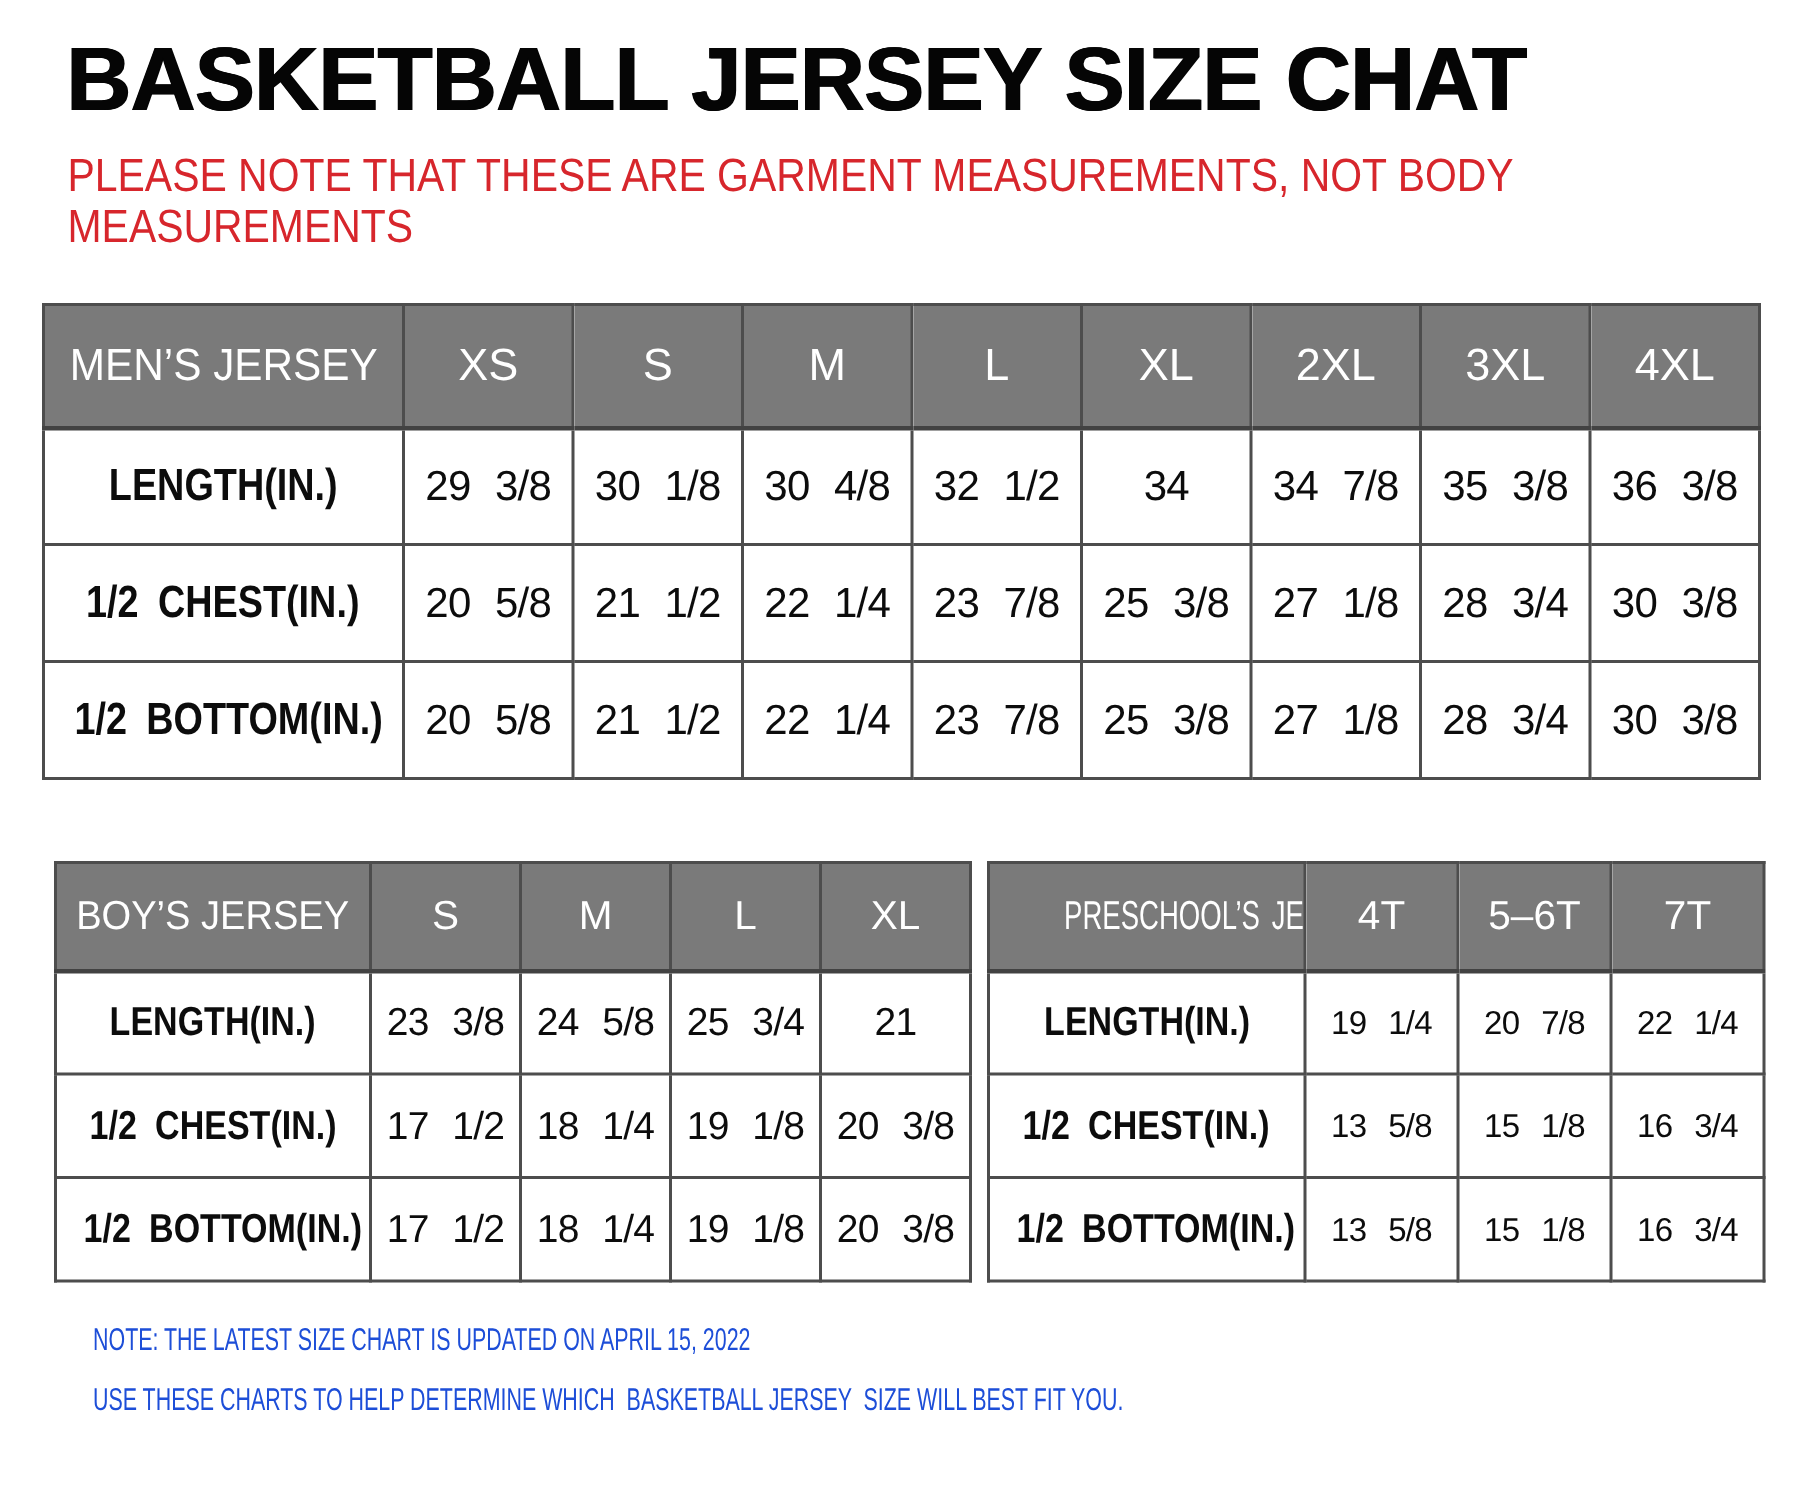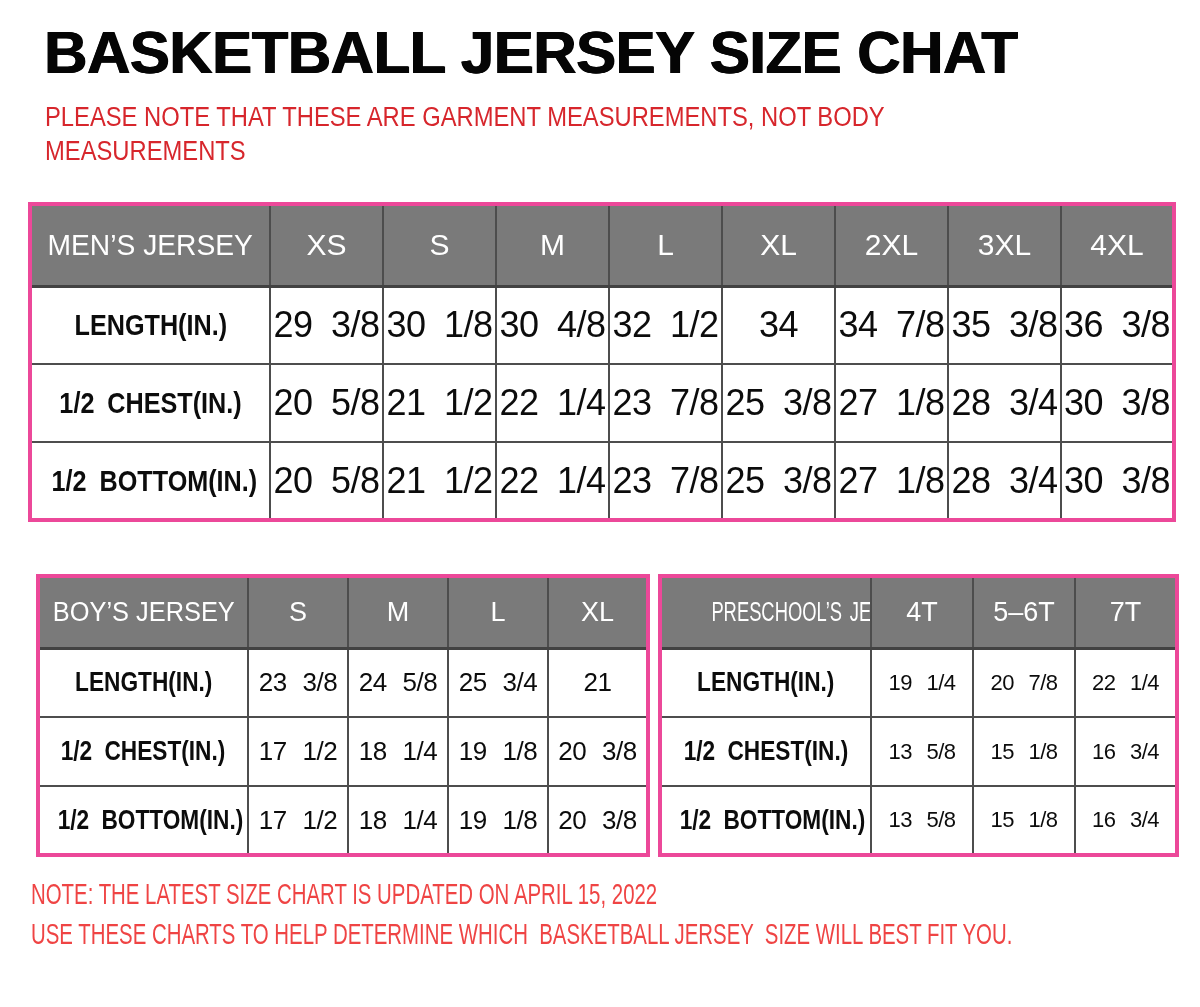--- a/index.html
+++ b/index.html
@@ -24,21 +24,21 @@
     color: #050505;
     white-space: nowrap;
     text-shadow: 0.8px 0 0 #050505, -0.4px 0 0 #050505;
   }
 
   .note-top {
     position: absolute;
     left: 45px;
     top: 100px;
     color: #d7262c;
-    font-size: 27px;
+    font-size: 31px;
     line-height: 34px;
     font-weight: 400;
   }
   .note-top .ln {
     display: block;
     white-space: nowrap;
     transform: scaleX(0.88);
     transform-origin: left top;
   }
 
@@ -48,21 +48,21 @@
     table-layout: fixed;
     background: #fff;
   }
   table.sizes th, table.sizes td {
     border: 2px solid #4d4d4d;
     text-align: center;
     vertical-align: middle;
     padding: 0;
     overflow: hidden;
   }
-  table.sizes { border: 4px solid #ec4899; }
+  table.sizes { border: 2px solid #ec4899; }
   table.sizes thead th {
     background: #7a7a7a;
     color: #ffffff;
     font-weight: 400;
     border-bottom: 3px solid #424242;
   }
   td.v {
     color: #0c0c0c;
     letter-spacing: -0.5px;
     word-spacing: 9px;
@@ -82,21 +82,21 @@
     white-space: nowrap;
     transform: scaleX(0.94);
     transform-origin: center;
   }
 
   
   .t-mens { left: 28px; top: 202px; width: 1144px; }
   .t-mens thead tr { height: 82px; }
   .t-mens tbody tr { height: 78px; }
   .t-mens thead th { font-size: 30px; }
-  .t-mens td.v { font-size: 36px; }
+  .t-mens td.v { font-size: 28px; }
   .t-mens .rl { font-size: 30px; }
 
   
   .t-boys { left: 36px; top: 574px; width: 612px; }
   .t-boys thead tr { height: 72px; }
   .t-boys tbody tr { height: 69px; }
   .t-boys thead th { font-size: 27px; }
   .t-boys td.v { font-size: 26px; margin-left: 24px; }
   .t-boys .rl { font-size: 27px; }
 
@@ -111,23 +111,23 @@
     display: inline-block;
     white-space: nowrap;
     transform: scaleX(0.68);
     transform-origin: center;
     font-size: 27px;
     word-spacing: 4px;
   }
 
   .note-bottom {
     position: absolute;
-    left: 31px;
-    color: #ef4444;
-    font-size: 30px;
+    left: 62px;
+    color: #1d4ed8;
+    font-size: 21px;
     line-height: 32px;
   }
   .nb1 { top: 878px; }
   .nb2 { top: 918px; }
   .note-bottom .ln {
     display: inline-block;
     white-space: pre;
     transform: scaleX(0.68);
     transform-origin: left top;
   }

